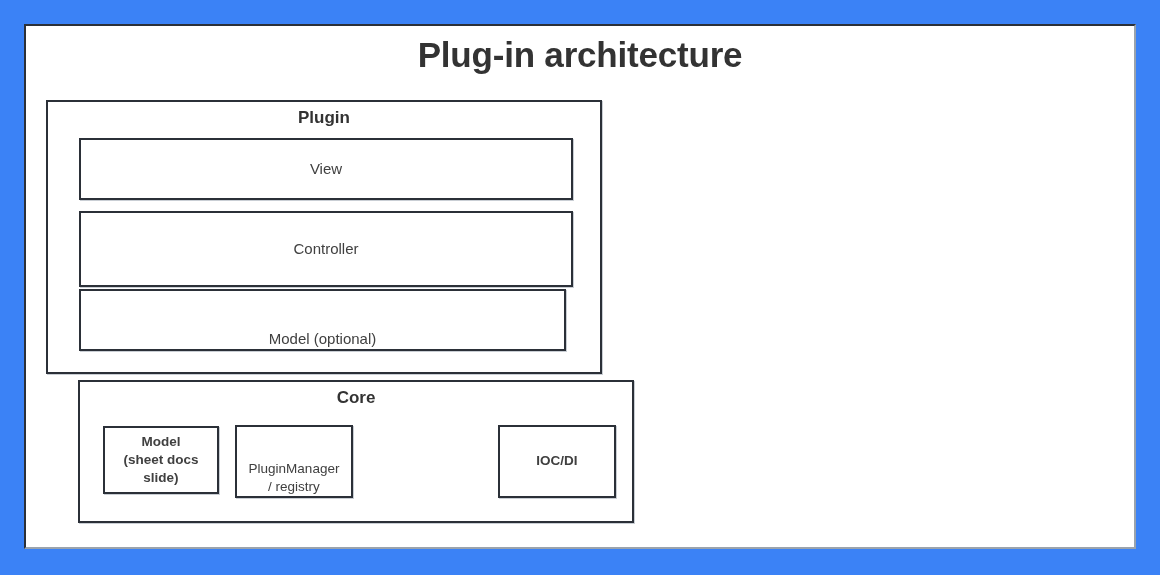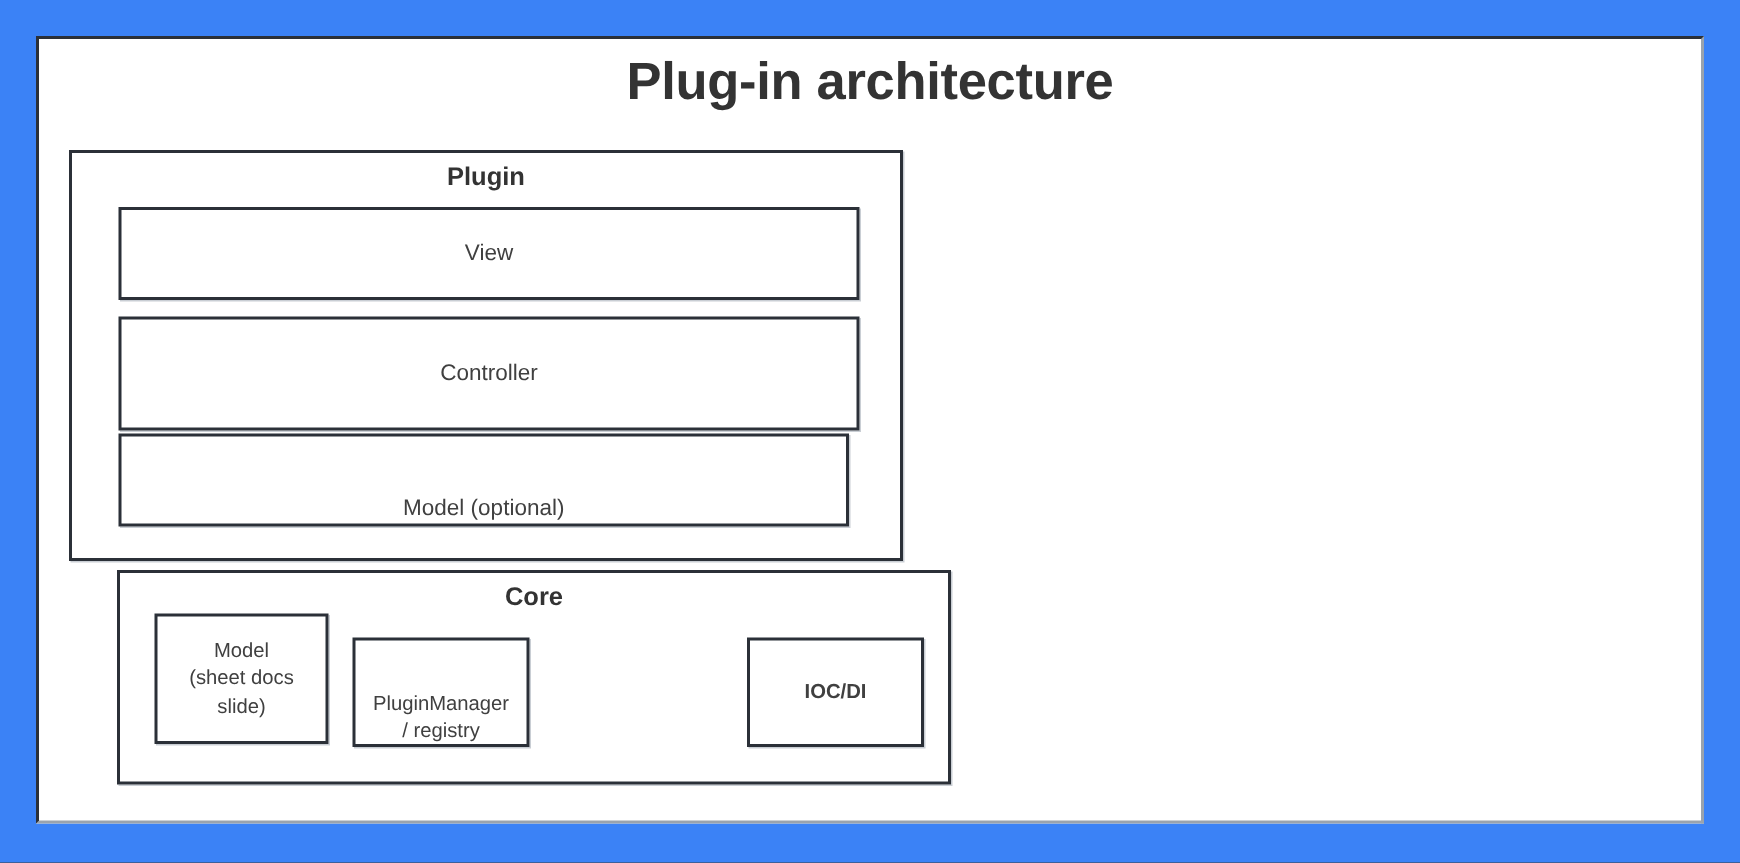--- a/index.html
+++ b/index.html
@@ -144,21 +144,21 @@
       </div>
 
       <div class="item-box" style="left:31px; top:187px; width:487px; height:62px;align-items:flex-end;">
         <span>Model (optional)</span>
       </div>
     </div>
 
     <div class="panel" id="panel-core">
       <div class="panel-title">Core</div>
 
-      <div class="core-box" style="left:23px; top:27px; width:116px; height:87px;">
+      <div class="core-box" style="left:23px; top:44px; width:116px; height:68px;font-weight:bold;">
         <span>Model
 (sheet docs
 slide)</span>
       </div>
 
       <div class="core-box" style="left:155px; top:43px; width:118px; height:73px;align-items:flex-end;">
         <span>PluginManager
 / registry</span>
       </div>
 

